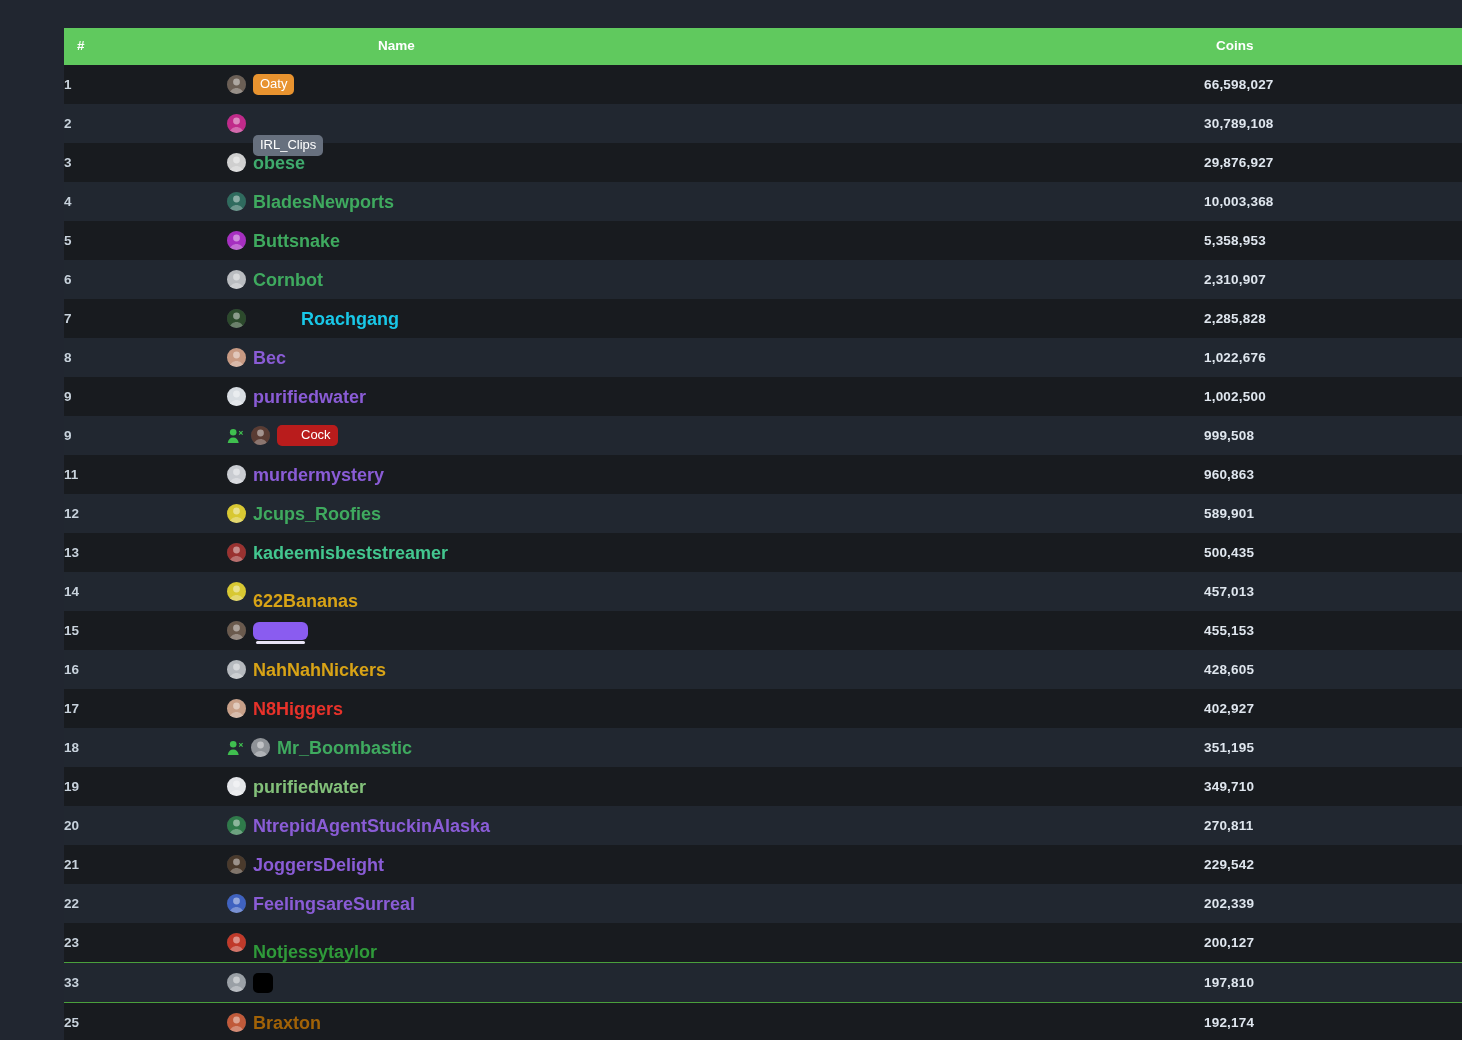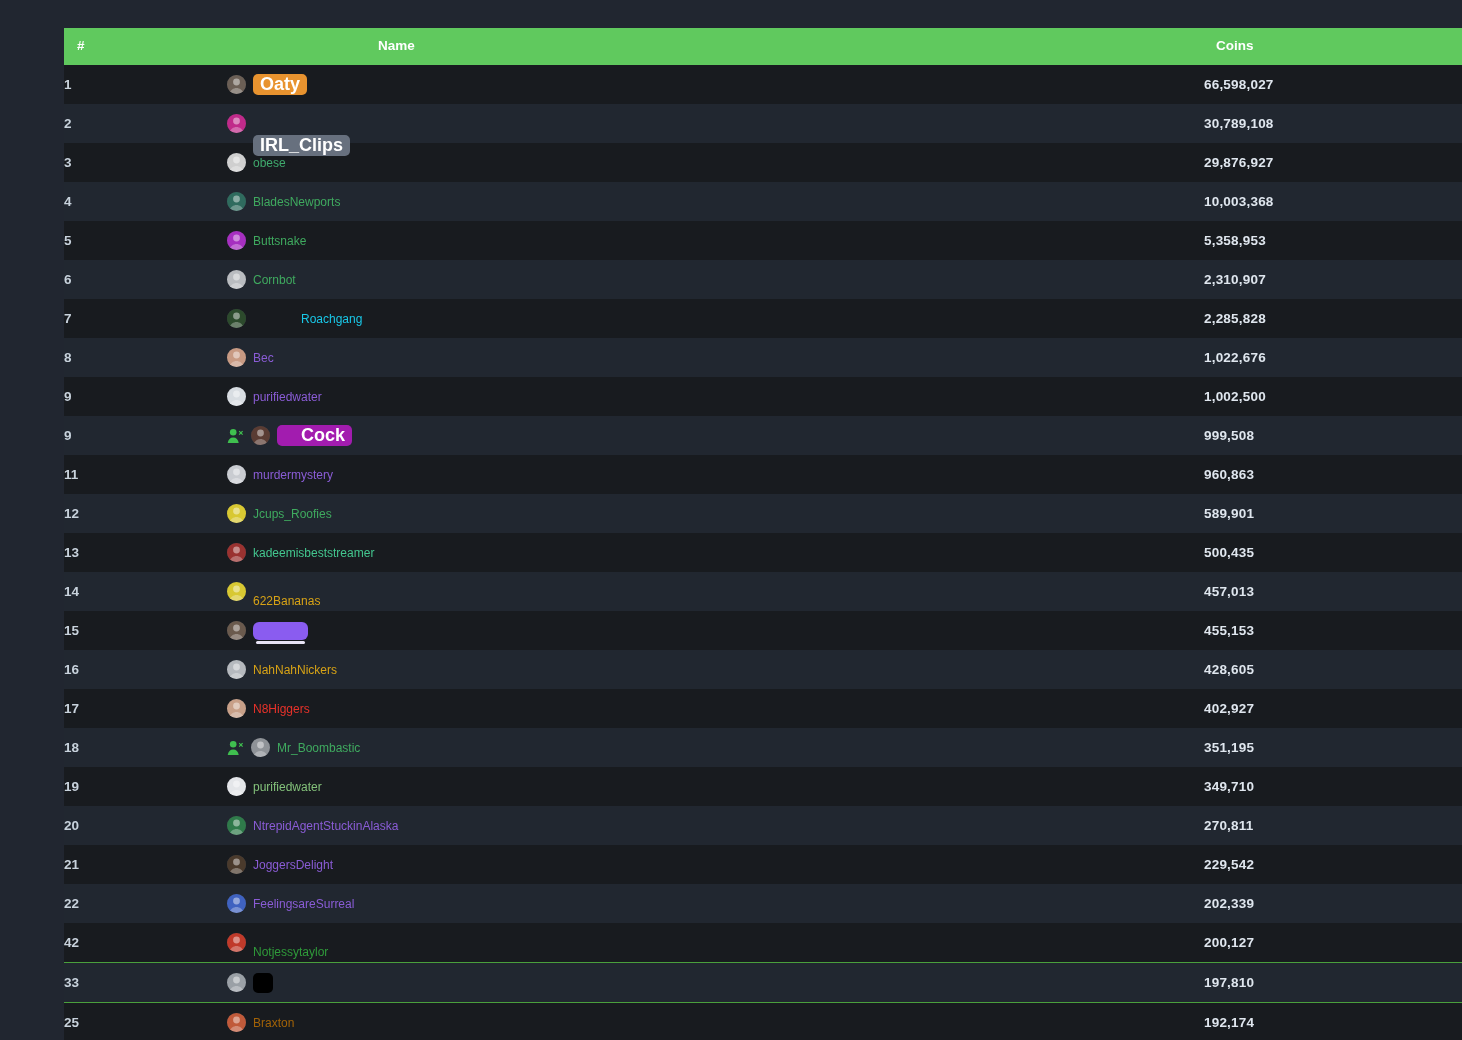--- a/index.html
+++ b/index.html
@@ -106,34 +106,34 @@
   
   .ban-icon {
     width: 17px;
     height: 16px;
     flex: 0 0 17px;
     display: inline-block;
     position: relative;
   }
 
   .uname {
-    font-size: 12px;
-    font-weight: normal;
+    font-size: 18px;
+    font-weight: bold;
     white-space: nowrap;
     line-height: 16px;
     text-align: right;
   }
 
   .badge {
     display: inline-block;
     padding: 2px 7px 3px 7px;
     border-radius: 5px;
     color: #ffffff;
-    font-size: 18px;
-    font-weight: bold;
+    font-size: 13px;
+    font-weight: normal;
     line-height: 16px;
     white-space: nowrap;
   }
 
   .redact-purple {
     display: inline-block;
     width: 55px;
     height: 18px;
     background: #8a5cf0;
     border-radius: 6px;
@@ -326,21 +326,21 @@
                     <path d="M0.7 15c.4-3.6 2.6-5.6 5.5-5.6S11.3 11.4 11.7 15z" fill="#3fbf4f"></path>
                     <path d="M12.2 3.2l3.4 3.4M15.6 3.2l-3.4 3.4" stroke="#3fbf4f" stroke-width="1.2" fill="none"></path>
                   </svg></span>
                 <span class="avatar">
                   <svg viewBox="0 0 19 19">
                     <rect width="19" height="19" fill="#5a3c33"></rect>
                     <circle cx="9.5" cy="7" r="3.4" fill="rgba(255,255,255,.45)"></circle>
                     <path d="M2.5 19c.7-4 4-6 7-6s6.3 2 7 6z" fill="rgba(255,255,255,.3)"></path>
                   </svg>
                 </span>
-                <span class="badge" style="background: #a21caf; color: rgb(255, 255, 255); padding-left: 24px;">Cock</span>
+                <span class="badge" style="background: #b91c1c; color: rgb(255, 255, 255); padding-left: 24px;">Cock</span>
               </div>
             </td>
             <td class="coins">999,508</td>
           </tr>
           <tr class="odd">
             <td class="rank">11</td>
             <td class="name">
               <div class="name-cell">
                 <span class="avatar">
                   <svg viewBox="0 0 19 19">
@@ -529,21 +529,21 @@
                     <circle cx="9.5" cy="7" r="3.4" fill="rgba(255,255,255,.45)"></circle>
                     <path d="M2.5 19c.7-4 4-6 7-6s6.3 2 7 6z" fill="rgba(255,255,255,.3)"></path>
                   </svg>
                 </span>
                 <span class="uname" style="color: rgb(138, 92, 214);">FeelingsareSurreal</span>
               </div>
             </td>
             <td class="coins">202,339</td>
           </tr>
           <tr class="odd">
-            <td class="rank">42</td>
+            <td class="rank">23</td>
             <td class="name">
               <div class="name-cell">
                 <span class="avatar">
                   <svg viewBox="0 0 19 19">
                     <rect width="19" height="19" fill="#c03a2a"></rect>
                     <circle cx="9.5" cy="7" r="3.4" fill="rgba(255,255,255,.45)"></circle>
                     <path d="M2.5 19c.7-4 4-6 7-6s6.3 2 7 6z" fill="rgba(255,255,255,.3)"></path>
                   </svg>
                 </span>
                 <span class="uname" style="color: rgb(47, 154, 58); margin-top: 19px;">Notjessytaylor</span>

